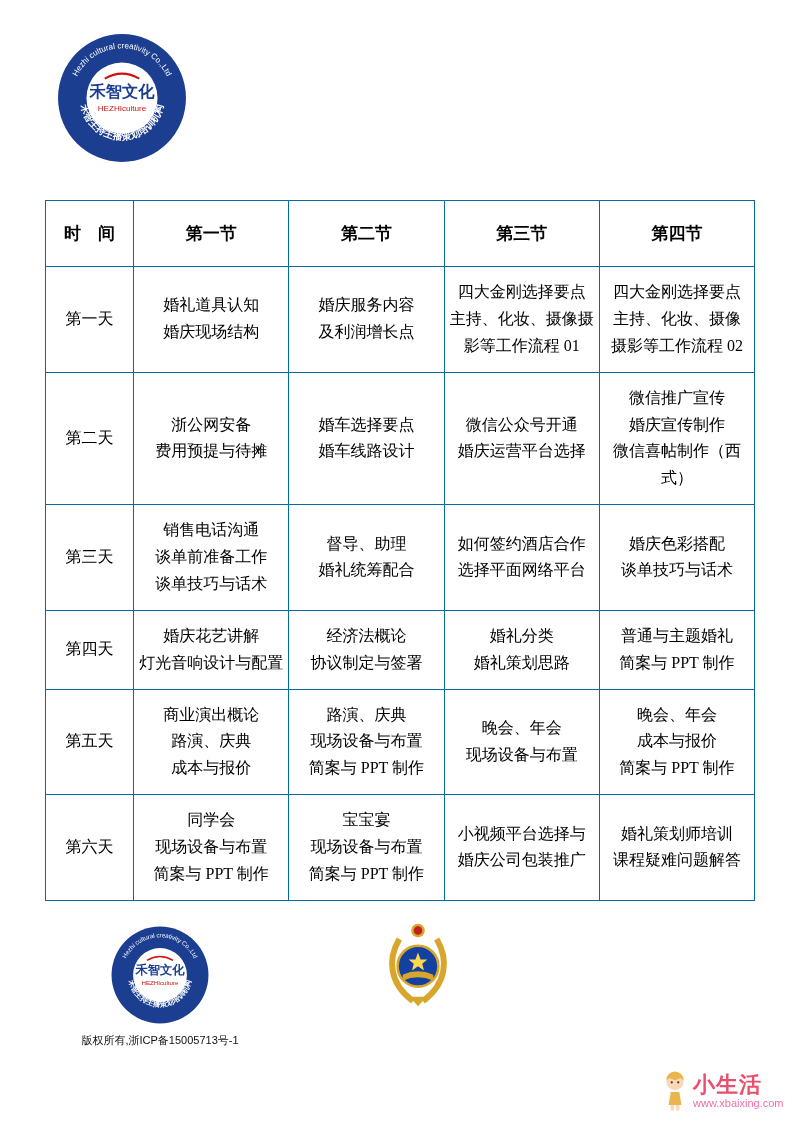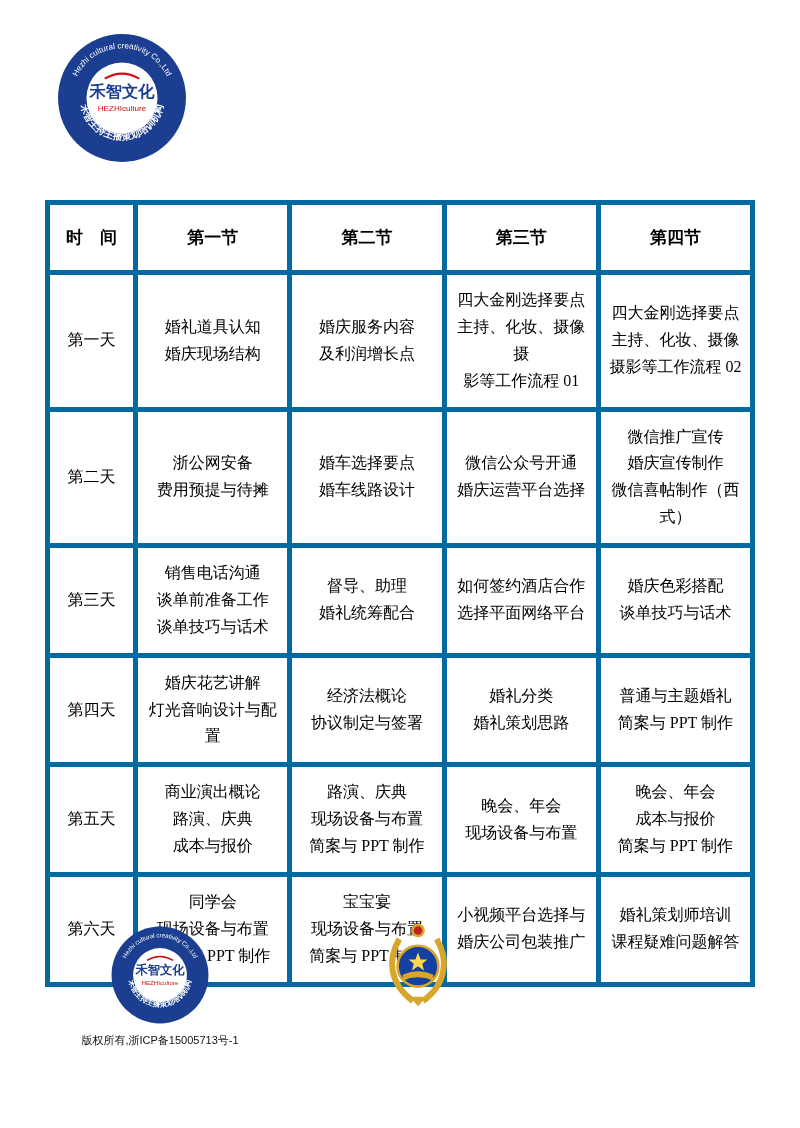--- a/index.html
+++ b/index.html
@@ -23,21 +23,21 @@
     font-size: 45px; font-weight: 900; letter-spacing: 2px; color: #000;
   }
 
   
   .course-table {
     position: absolute; left: 45px; top: 200px; width: 710px;
     border-collapse: collapse; table-layout: fixed;
   }
   .course-table col.c-time { width: 88px; }
   .course-table th, .course-table td {
-    border: 5px solid #0369a1;
+    border: 1px solid #0369a1;
     text-align: center; vertical-align: middle;
     white-space: pre-line;
   }
   .course-table th { font-size: 17px; font-weight: bold; padding: 21px 4px; }
   .course-table td { font-size: 16px; line-height: 1.68; padding: 12px 5px; }
   .time-cell { font-size: 17px; }
 
   
   .footer-block { position: absolute; text-align: center; }
   .footer-left  { left: 60px;  top: 925px; width: 200px; }
@@ -231,14 +231,29 @@
       <path d="M18,20 C4,44 6,72 34,93" stroke="#d7a62a" stroke-width="7" fill="none"></path>
       <path d="M62,20 C76,44 74,72 46,93" stroke="#d7a62a" stroke-width="7" fill="none"></path>
       <path d="M30,88 L40,99 L50,88 Z" fill="#d7a62a"></path>
       <circle cx="40" cy="52" r="24" fill="#1440a0" stroke="#d7a62a" stroke-width="3"></circle>
       <polygon points="40,36 43,44 51,44 45,49 47,57 40,52 33,57 35,49 29,44 37,44" fill="#ffd84d"></polygon>
       <path d="M22,62 Q40,54 58,62 L58,69 Q40,61 22,69 Z" fill="#d7a62a"></path>
     </svg>
   </div>
 
 
+  <div class="watermark">
+    <svg viewBox="0 0 24 38" width="26" height="42" xmlns="http://www.w3.org/2000/svg">
+      <circle cx="12" cy="10" r="8" fill="#fcd7b6"></circle>
+      <path d="M4,9 A8,8 0 0 1 20,9 L17,7 L12,9 L7,7 Z" fill="#e8b64c"></path>
+      <circle cx="9" cy="11" r="1" fill="#333"></circle>
+      <circle cx="15" cy="11" r="1" fill="#333"></circle>
+      <path d="M8,20 L16,20 L18,32 L6,32 Z" fill="#e8b64c"></path>
+      <rect x="8" y="32" width="3" height="5" fill="#fcd7b6"></rect>
+      <rect x="13" y="32" width="3" height="5" fill="#fcd7b6"></rect>
+    </svg>
+    <div class="wm-text">
+      <div class="wm-name">小生活</div>
+      <div class="wm-url">www.xbaixing.com</div>
+    </div>
+  </div>
 
 </div>
 
 </body></html>

